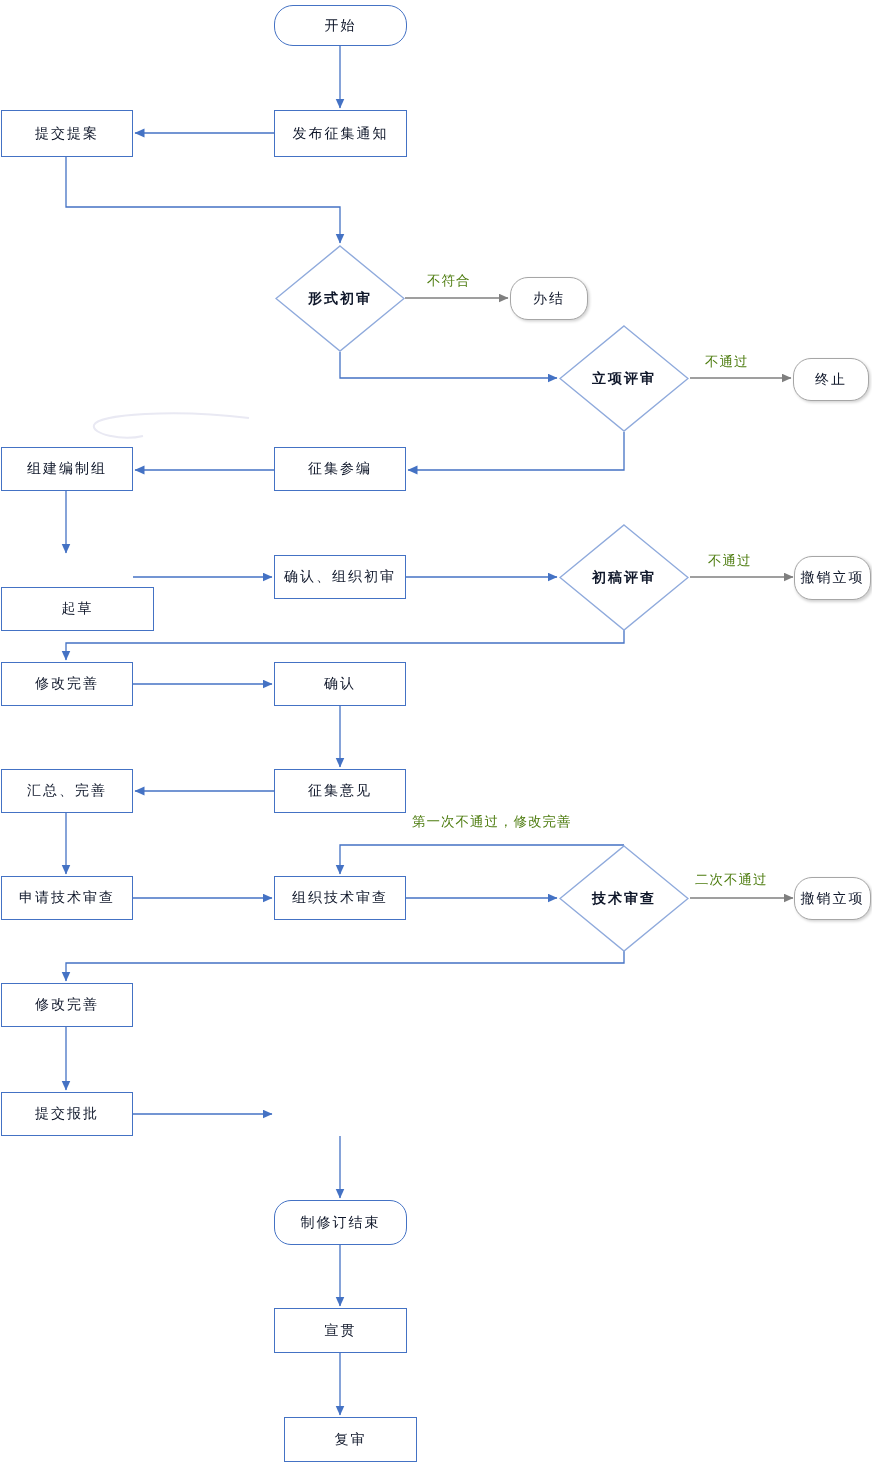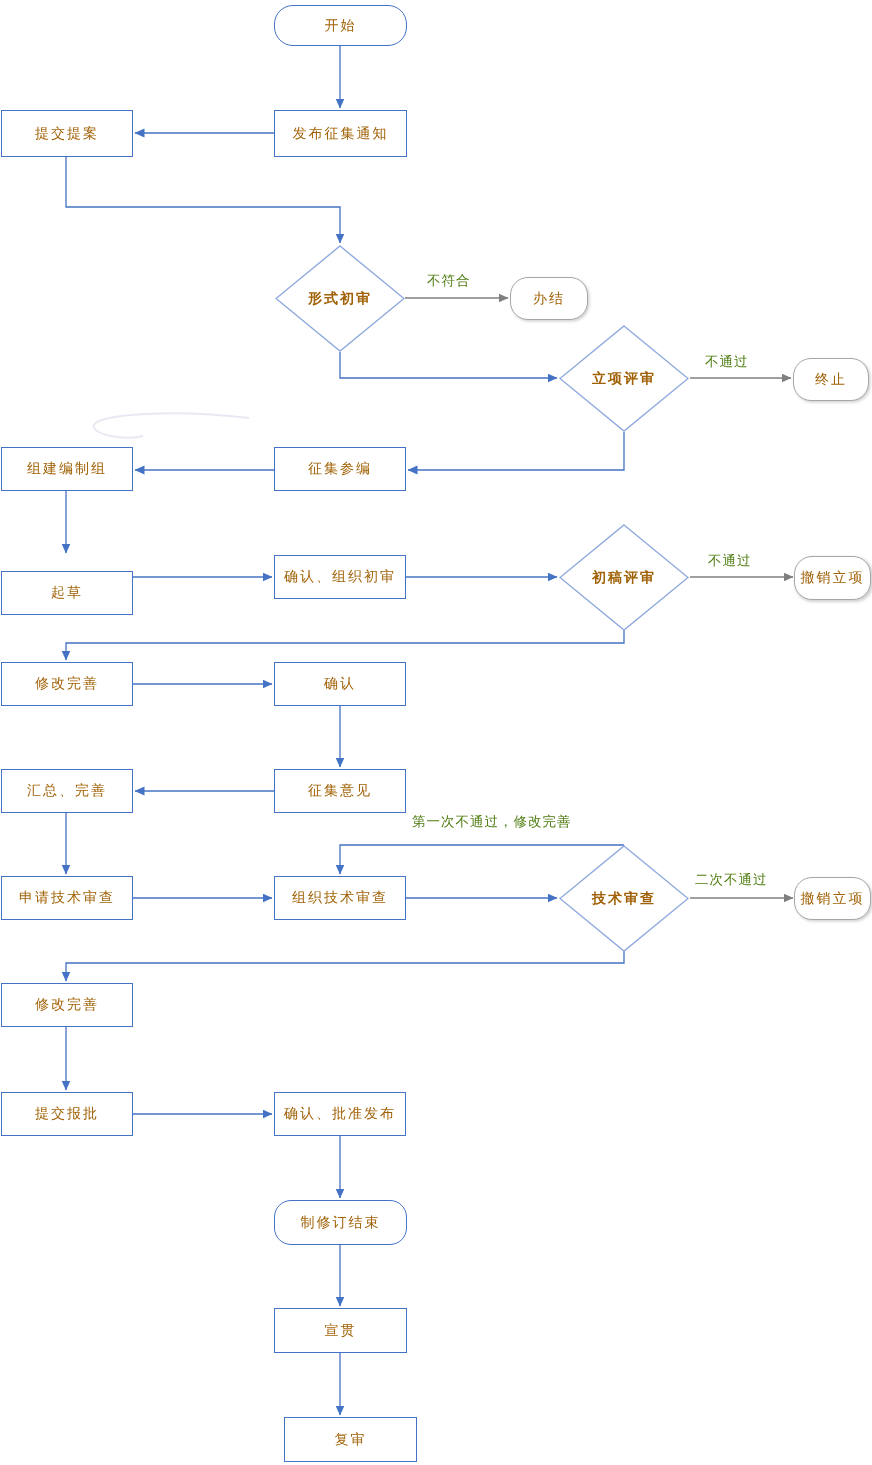--- a/index.html
+++ b/index.html
@@ -3,21 +3,21 @@
 <meta charset="utf-8">
 <style>
   html,body{margin:0;padding:0;background:#fff;}
   #canvas{
     position:relative;width:872px;height:1465px;background:#ffffff;
     font-family:"Liberation Sans","DejaVu Sans",sans-serif;overflow:hidden;
   }
   #edges{position:absolute;left:0;top:0;width:872px;height:1465px;}
   .node{
     position:absolute;display:flex;align-items:center;justify-content:center;
-    box-sizing:border-box;background:#ffffff;color:#a16207;
+    box-sizing:border-box;background:#ffffff;color:#0f172a;
     font-size:14px;letter-spacing:2px;text-align:center;
   }
   .process{border:1.4px solid #4472C4;}
   .terminator{border:1.4px solid #4472C4;border-radius:19px;}
   .terminator-gray{
     border:1.4px solid #A6A6A6;border-radius:18px;
     box-shadow:1.5px 1.5px 3px rgba(0,0,0,0.18);
   }
   .decision{background:transparent;}
   .decision svg{position:absolute;left:0;top:0;width:100%;height:100%;}
@@ -110,21 +110,21 @@
   </div>
 
   <div class="node process" style="left:274px;top:447px;width:132px;height:44px">
     <span class="lbl">征集参编</span>
   </div>
 
   <div class="node process" style="left:1px;top:447px;width:132px;height:44px">
     <span class="lbl">组建编制组</span>
   </div>
 
-  <div class="node process" style="left:1px;top:571px;width:132px;height:44px">
+  <div class="node process" style="left:1px;top:587px;width:153px;height:44px">
     <span class="lbl">起草</span>
   </div>
 
   <div class="node process" style="left:274px;top:555px;width:132px;height:44px">
     <span class="lbl">确认、组织初审</span>
   </div>
 
   <div class="node decision" style="left:559px;top:524px;width:130px;height:107px">
     <svg viewBox="0 0 130 107">
         <polygon points="65,1 129,53.5 65,106 1,53.5"></polygon>
@@ -172,23 +172,20 @@
   </div>
 
   <div class="node process" style="left:1px;top:983px;width:132px;height:44px">
     <span class="lbl">修改完善</span>
   </div>
 
   <div class="node process" style="left:1px;top:1092px;width:132px;height:44px">
     <span class="lbl">提交报批</span>
   </div>
 
-  <div class="node process" style="left:274px;top:1092px;width:132px;height:44px">
-    <span class="lbl">确认、批准发布</span>
-  </div>
 
   <div class="node terminator" style="left:274px;top:1200px;width:133px;height:45px;border-radius:17px">
     <span class="lbl">制修订结束</span>
   </div>
 
   <div class="node process" style="left:274px;top:1308px;width:133px;height:45px">
     <span class="lbl">宣贯</span>
   </div>
 
   <div class="node process" style="left:284px;top:1417px;width:133px;height:45px">

